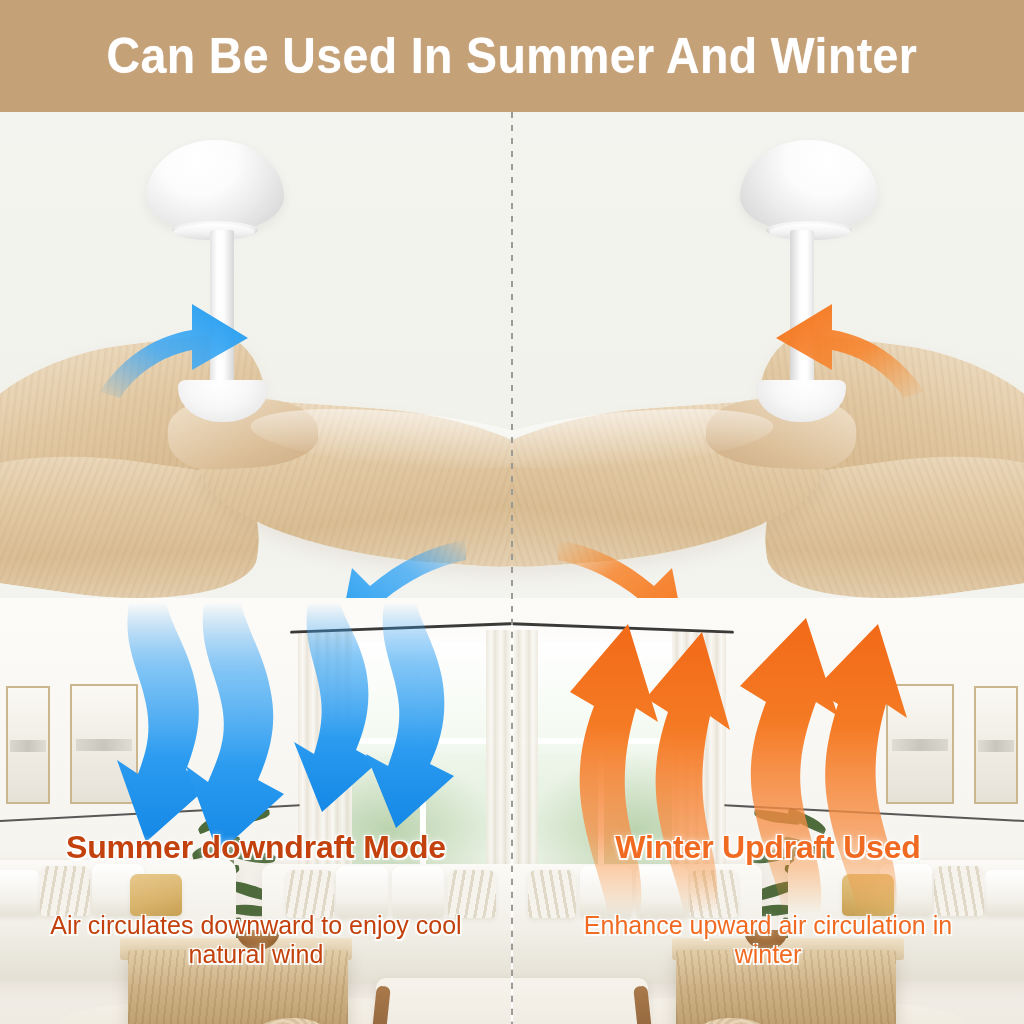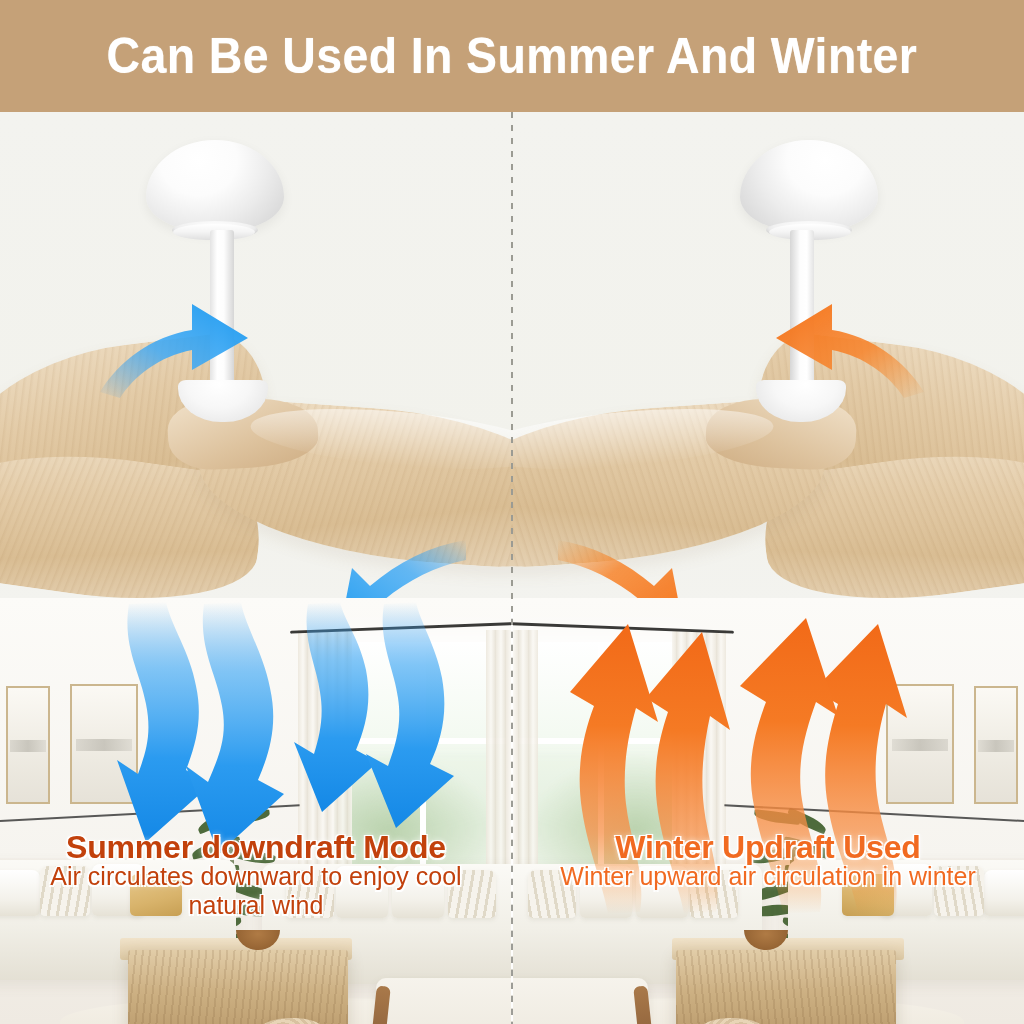--- a/index.html
+++ b/index.html
@@ -303,21 +303,21 @@
       0 0 6px rgba(255,255,255,0.9);
   }
   .orange-text {
     color: #f16a21;
     text-shadow:
       -1.5px -1.5px 0 rgba(255,255,255,0.95), 1.5px -1.5px 0 rgba(255,255,255,0.95),
       -1.5px 1.5px 0 rgba(255,255,255,0.95), 1.5px 1.5px 0 rgba(255,255,255,0.95),
       0 0 6px rgba(255,255,255,0.9);
   }
   .cap-title-pos { top: 718px; }
-  .cap-sub-pos  { top: 744px; }
+  .cap-sub-pos  { top: 793px; }
 </style>
 </head>
 <body>
 
 <div class="page">
 
   <div class="header-band">
     <div class="header-title">Can Be Used In Summer And Winter</div>
   </div>
 
@@ -573,17 +573,17 @@
       <div class="caption-title blue-text">Summer downdraft Mode</div>
     </div>
     <div class="caption left cap-sub-pos">
       <div class="caption-sub blue-text" style="padding:0 46px">Air circulates downward to enjoy cool natural wind</div>
     </div>
 
     <div class="caption right cap-title-pos">
       <div class="caption-title orange-text">Winter Updraft Used</div>
     </div>
     <div class="caption right cap-sub-pos">
-      <div class="caption-sub orange-text" style="padding:0 40px">Winter upward air circulation in winter</div>
+      <div class="caption-sub orange-text" style="padding:0 40px">Enhance upward air circulation in winter</div>
     </div>
 
   </div>
 </div>
 
 </body></html>

